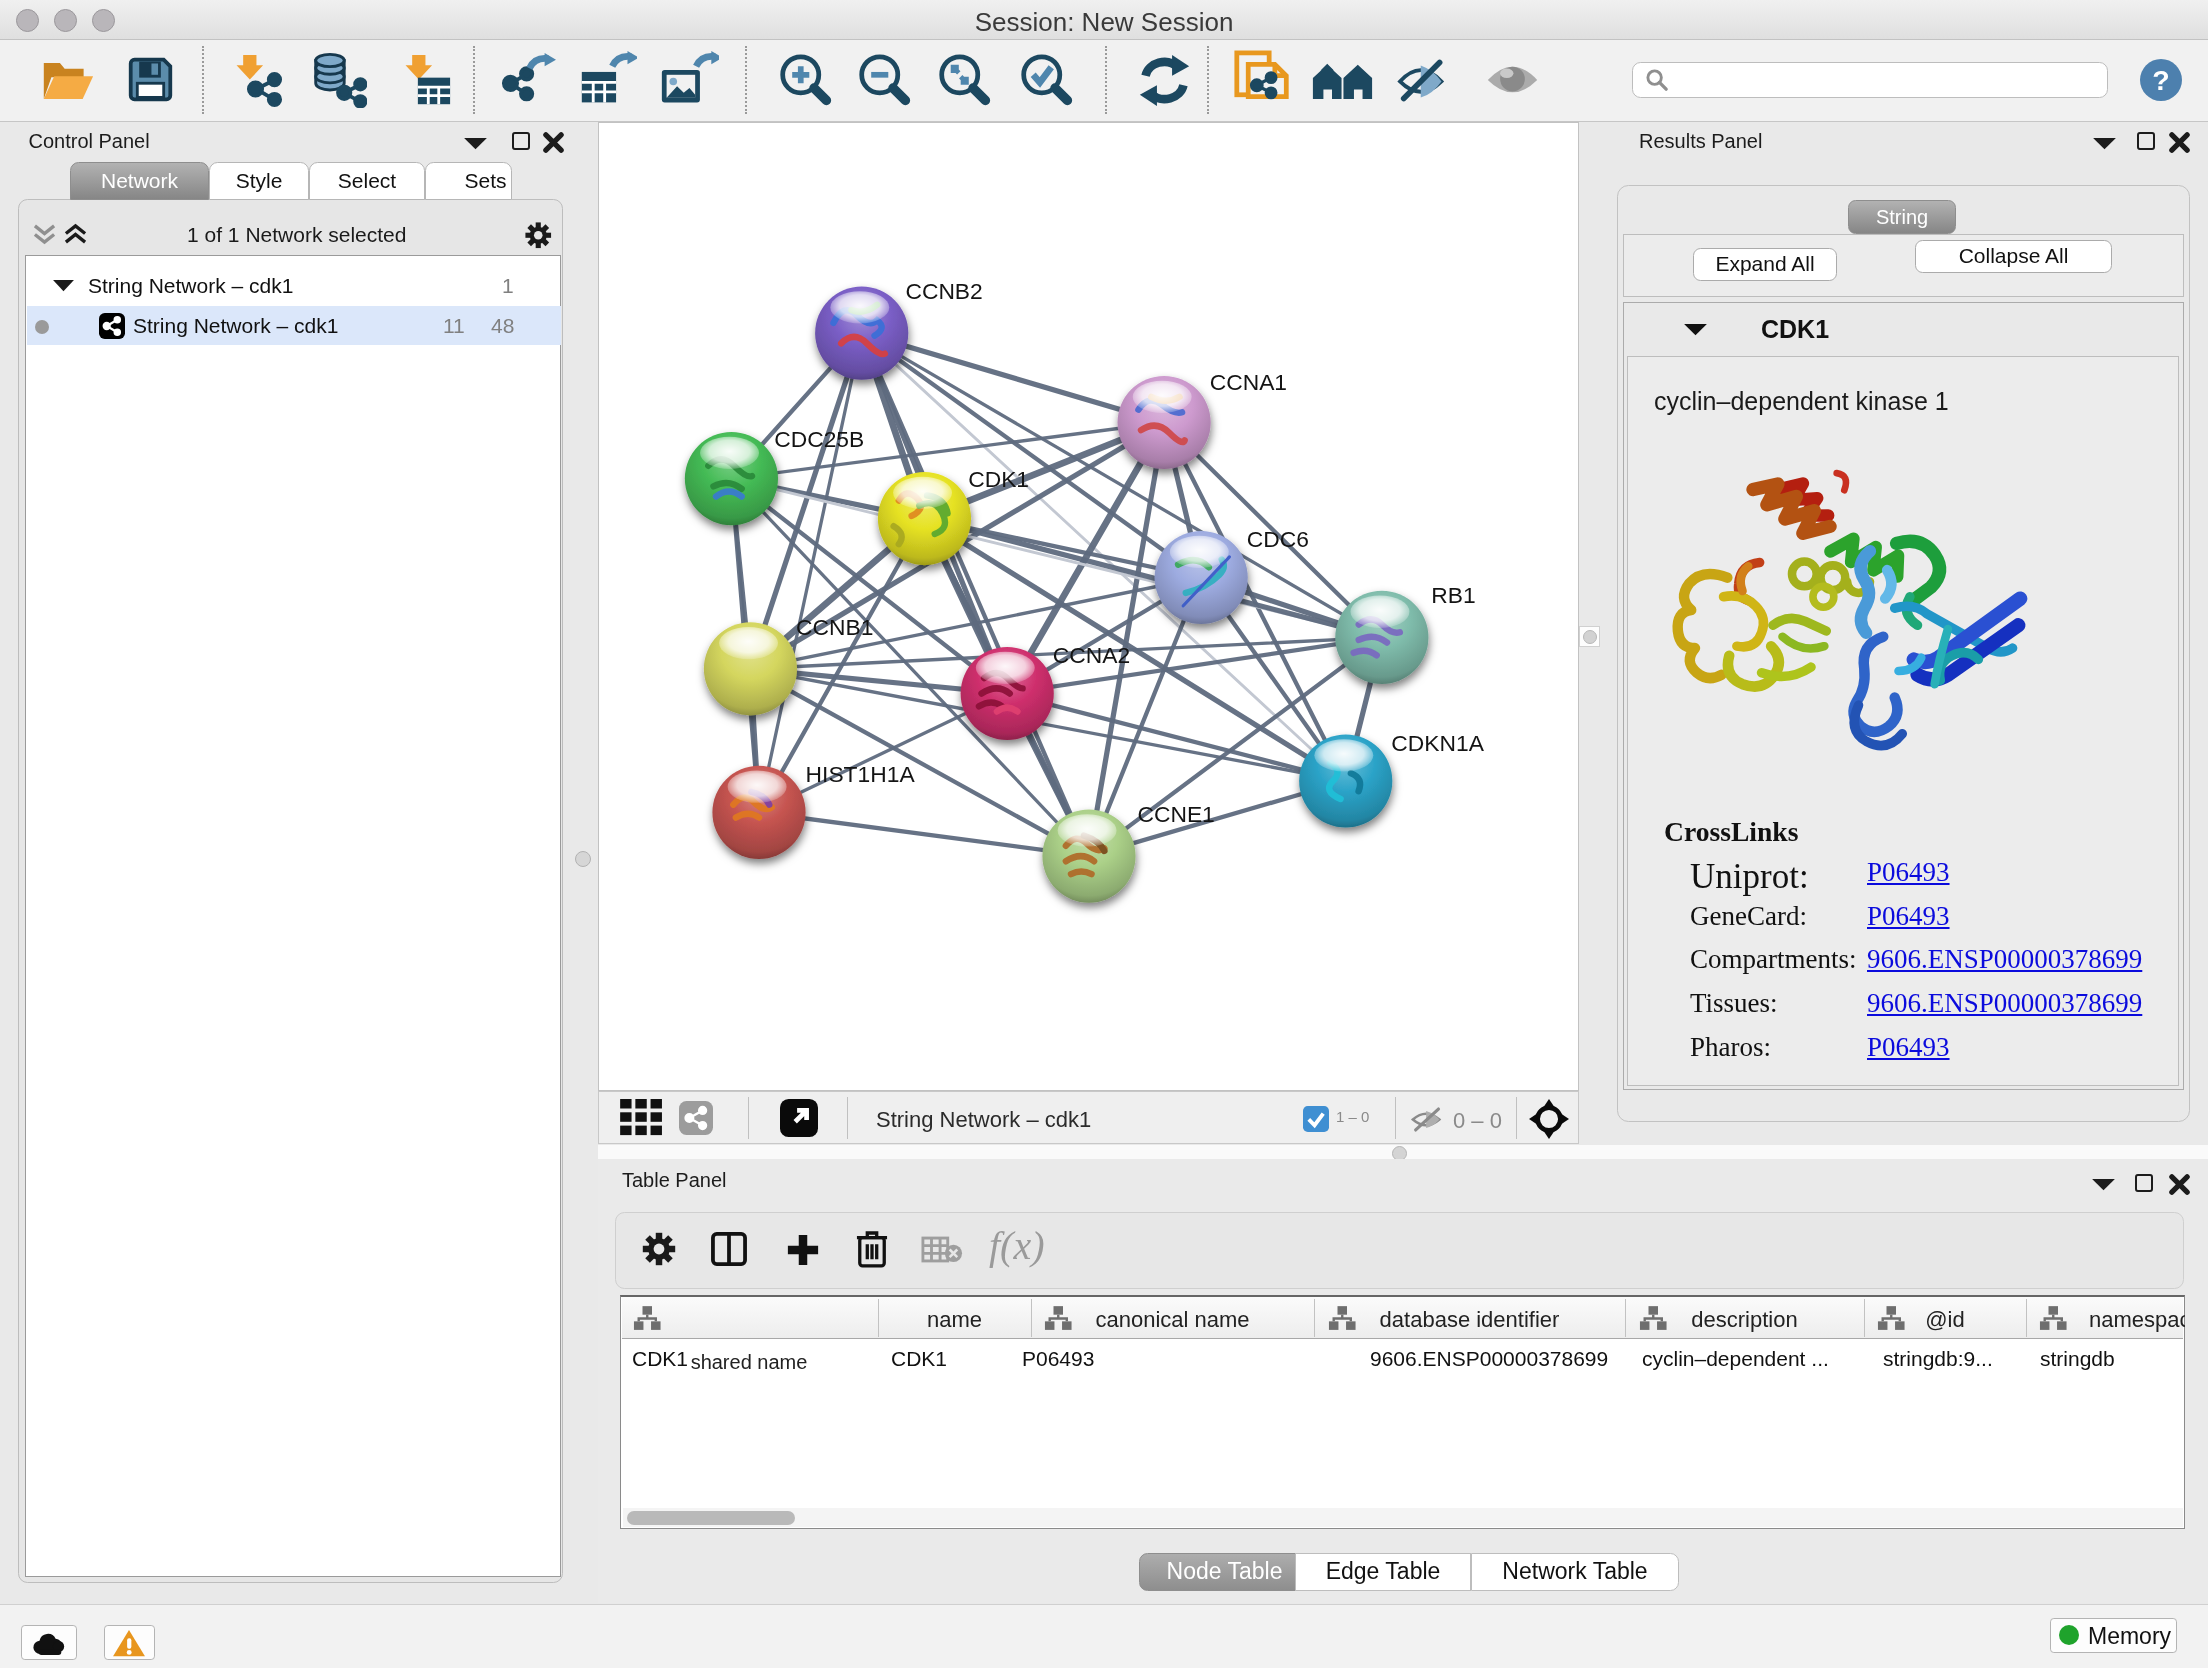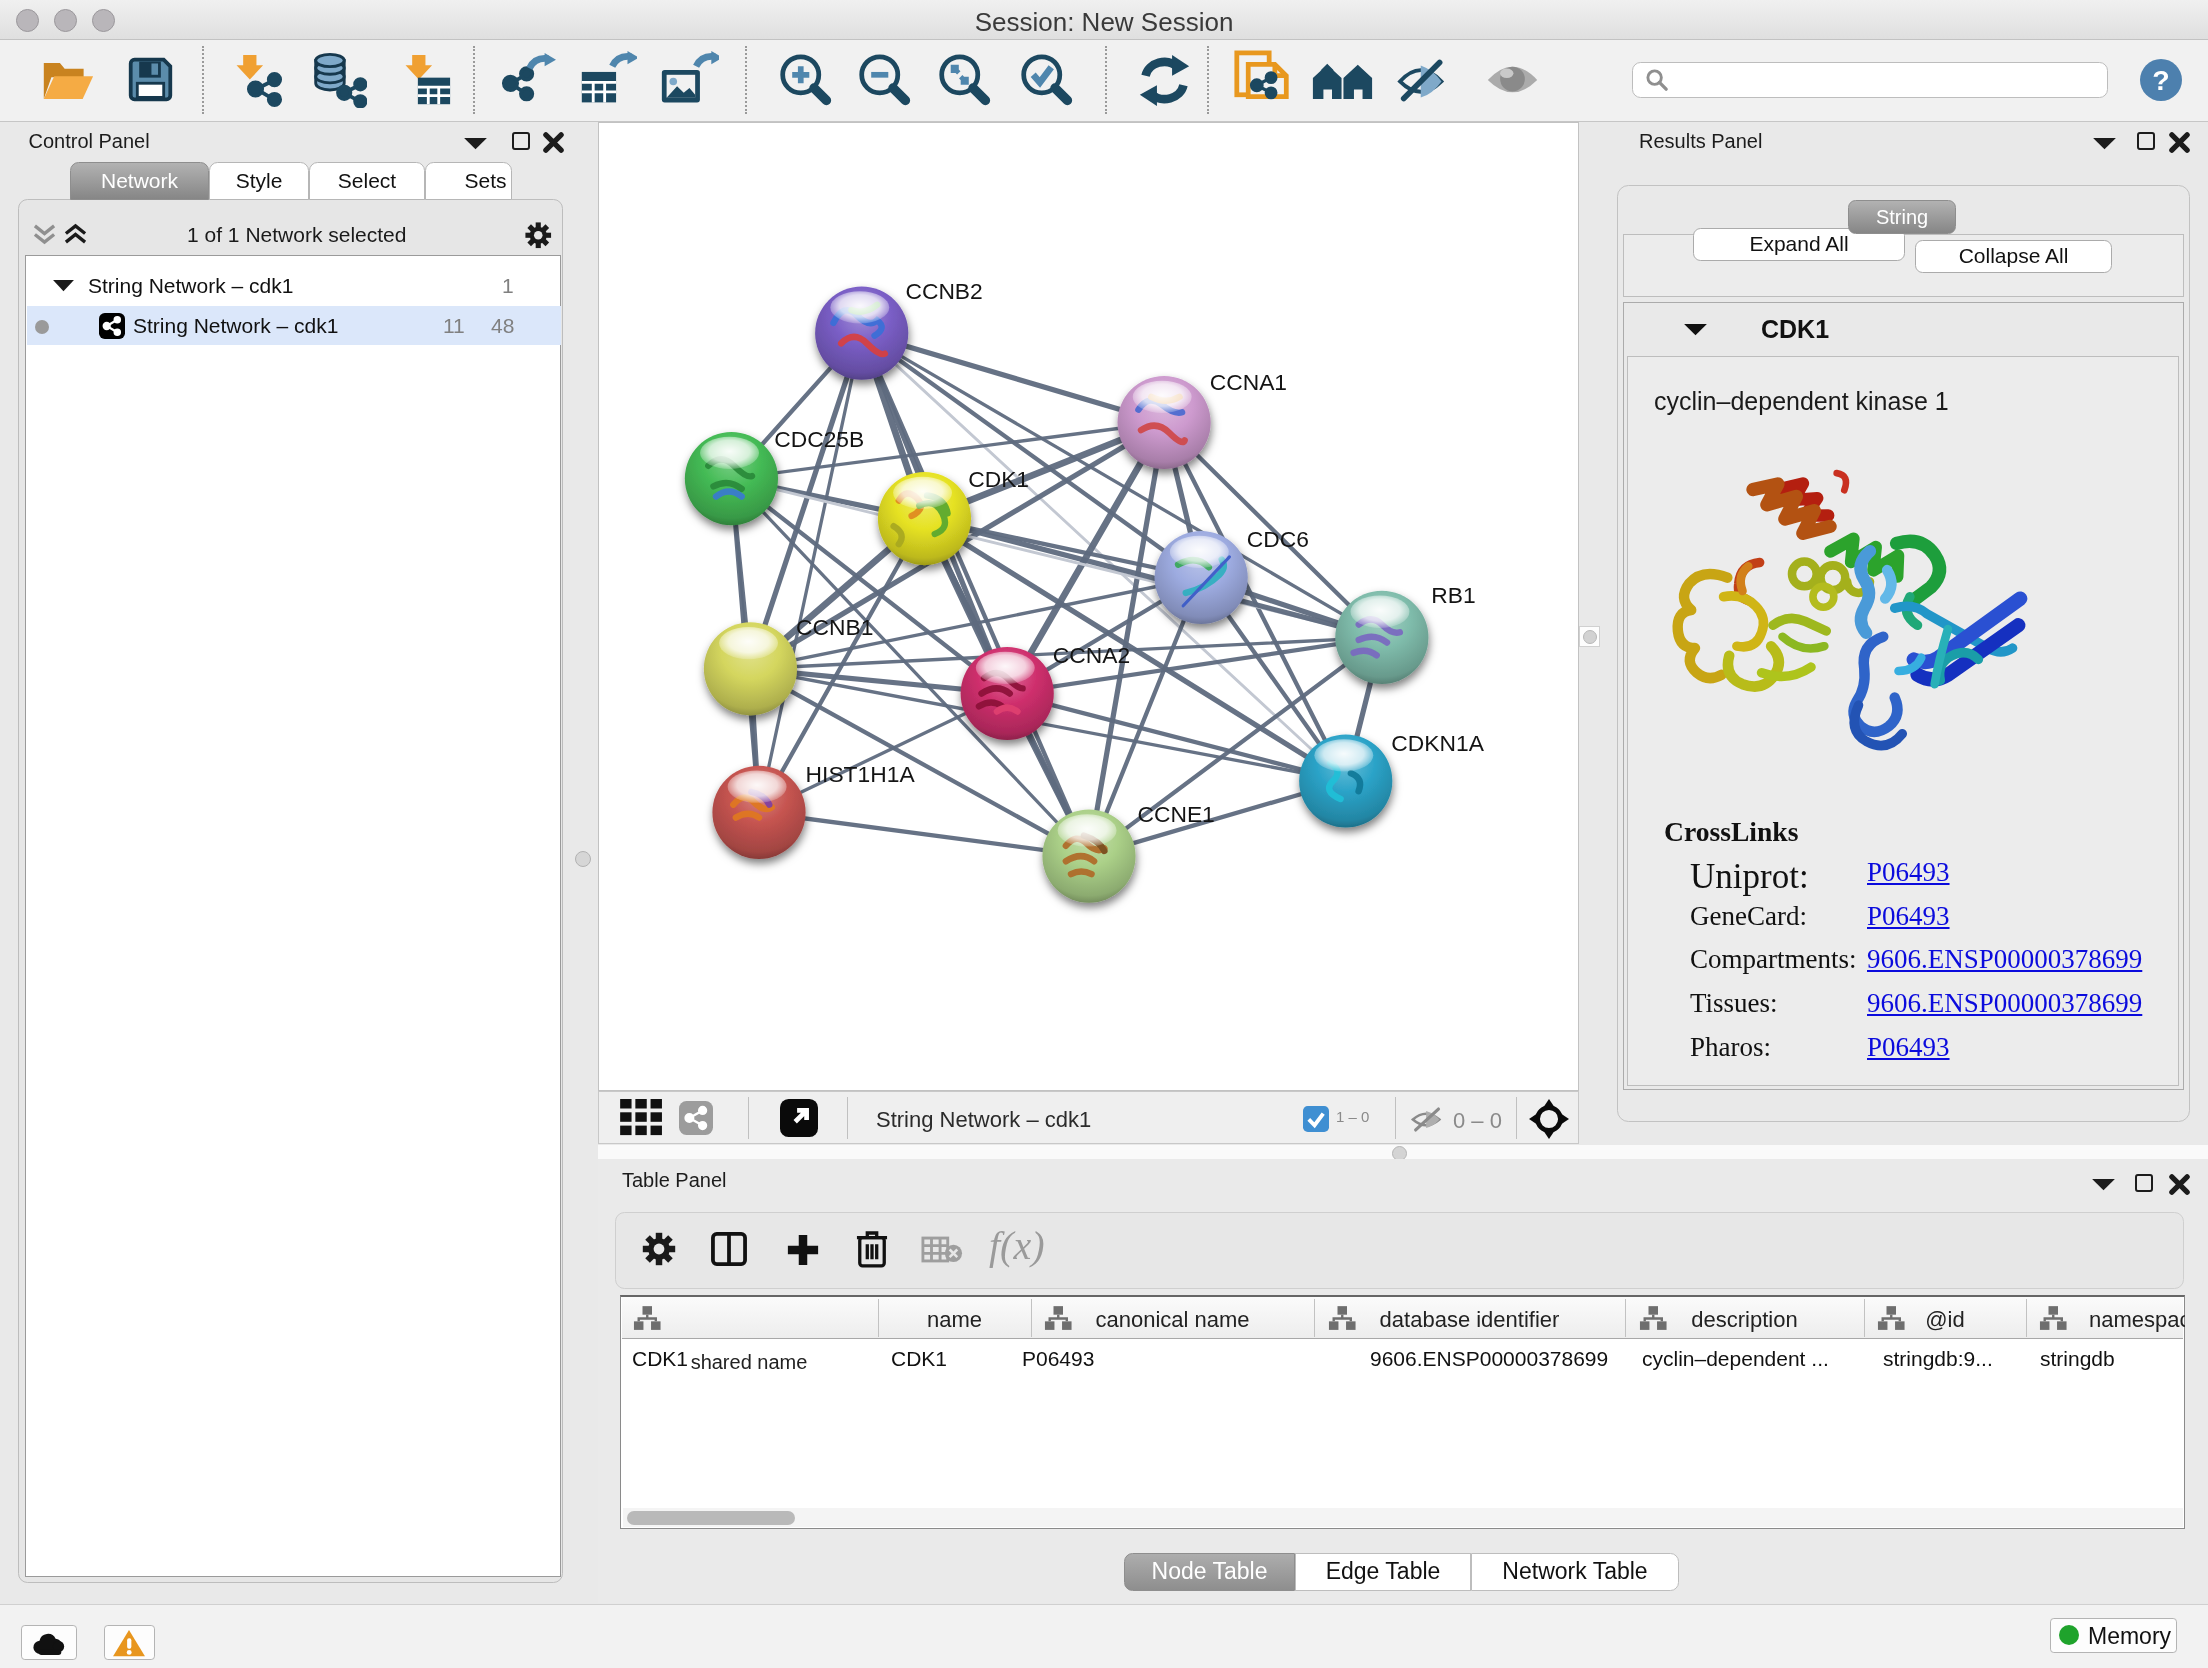--- a/index.html
+++ b/index.html
@@ -14,21 +14,21 @@
   .toolbar { left:0; top:40px; width:2208px; height:82px; background:#f1f1f1; border-bottom:1px solid #c6c6c6; }
   .tbsep { top:5.7px; height:68px; width:0; border-left:2.9px dotted #9a9a9a; }
   .panel-h { font-size:20px; color:#1c1c1c; }
   .tab { position:absolute; top:0; height:38px; background:#fff; border:1.4px solid #b6b6b6;
      border-radius:8.6px 8.6px 0 0; color:#111; font-size:21px; text-align:center; line-height:36px; }
   .tab.sel { background:linear-gradient(#b2b2b2,#868686); color:#fff; border-color:#8e8e8e; }
   .btn { position:absolute; background:#fff; border:1.4px solid #ababab; border-radius:7.6px;
      font-size:21px; color:#111; text-align:center; }
   .seg { position:absolute; height:38px; background:#fff; border:1.4px solid #bdbdbd;
      font-size:23px; color:#111; text-align:center; line-height:35px; }
-  .seg.sel { background:linear-gradient(#adadad,#8e8e8e); color:#fff; border-color:#8e8e8e; }
+  .seg.sel { background:linear-gradient(#adadad,#8e8e8e); color:#fff; border-color:#8e8e8e;margin-left:15px; }
   .serif { font-family:Liberation Serif, serif; }
 </style>
 </head>
 <body>
 
 <div class="abs titlebar"></div>
 <div class="abs tl" style="left:16px;"></div>
 <div class="abs tl" style="left:54px;"></div>
 <div class="abs tl" style="left:92px;"></div>
 <div class="abs title-text">Session: New Session</div>
@@ -523,21 +523,21 @@
 <svg class="abs" style="left:2092px; top:137px;" width="25" height="13.3" viewBox="0 0 26 14">
     <polygon points="1,1 25,1 13,13" fill="#1c1c1c"></polygon>
   </svg>
 <div class="abs" style="left:2137px; top:132px; width:18px; height:18px; border:2.9px solid #1c1c1c; border-radius:2.9px;"></div>
 <svg class="abs" style="left:2169px; top:132px;" width="21" height="21" viewBox="0 0 22 22">
  <path d="M3 3 L19 19 M19 3 L3 19" stroke="#1c1c1c" stroke-width="5.5" stroke-linecap="round"></path>
 </svg>
 <div class="tab sel" style="left:1848px; top:164px; width:108px; height:34px; line-height:32px; border-radius:7.6px; font-size:20px; z-index:5;margin-top:36px;">String</div>
 <div class="abs" style="left:1617px; top:185px; width:573px; height:937px; background:#e9e9e9; border:1.4px solid #c2c2c2; border-radius:11.4px;"></div>
 <div class="abs" style="left:1623px; top:234px; width:561px; height:63px; background:#ececec; border:1.4px solid #bdbdbd;"></div>
-<div class="btn" style="left:1693px; top:228px; width:212px; height:33px; line-height:30px;">Expand All</div>
+<div class="btn" style="left:1693px; top:248px; width:144px; height:33px; line-height:30px;">Expand All</div>
 <div class="btn" style="left:1915px; top:240px; width:197px; height:33px; line-height:30px;">Collapse All</div>
 <div class="abs" style="left:1623px; top:302px; width:561px; height:788px; background:#e9e9e9; border:1.4px solid #ababab;"></div>
 <svg class="abs" style="left:1683px; top:323px;" width="25" height="13.3" viewBox="0 0 26 14">
     <polygon points="1,1 25,1 13,13" fill="#111"></polygon>
   </svg>
 <div class="abs" style="left:1761px; top:315px; font-size:25px; font-weight:bold; color:#111;">CDK1</div>
 <div class="abs" style="left:1627px; top:356px; width:552px; height:730px; background:#ececec; border:1.4px solid #bdbdbd;"></div>
 <div class="abs" style="left:1654px; top:387px; font-size:25px; color:#1a1a1a;">cyclin–dependent kinase 1</div>
 <svg class="abs" style="left:1670px; top:456px;" width="360" height="310" viewBox="0 0 378 326">
  <g fill="none" stroke-linecap="round" stroke-linejoin="round">

